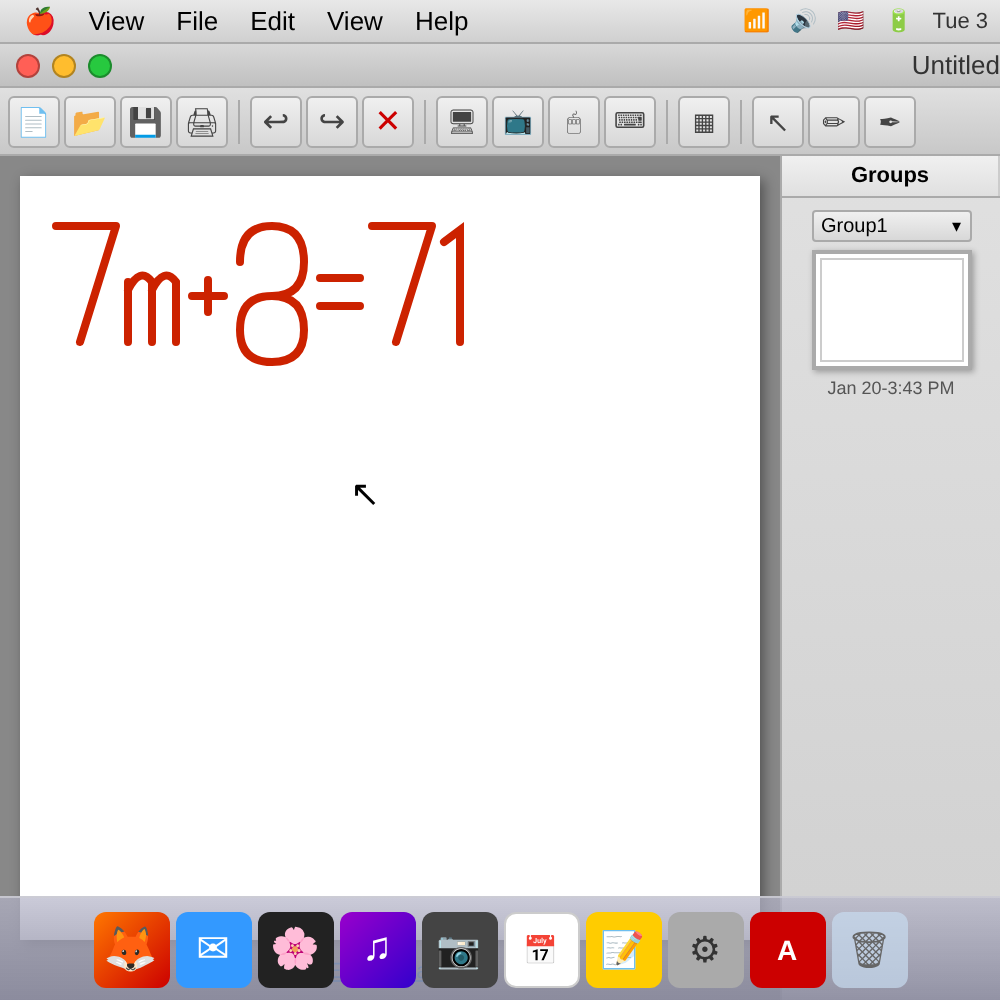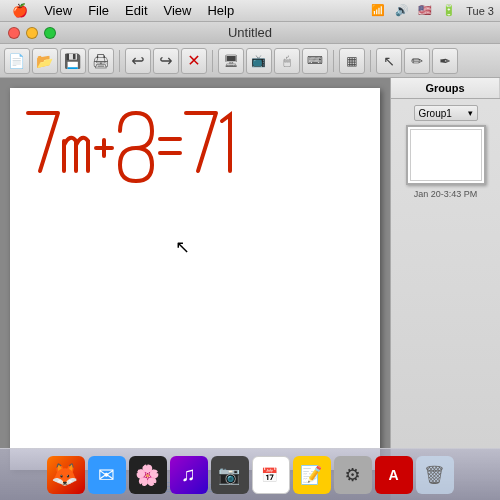--- a/index.html
+++ b/index.html
@@ -30,21 +30,21 @@
     .menu-right span { display: flex; align-items: center; }
 
     
     #titlebar {
       width: 500px;
       height: 22px;
       background: linear-gradient(to bottom, #d8d8d8, #c0c0c0);
       border-bottom: 1px solid #aaa;
       display: flex;
       align-items: center;
-      justify-content: center;
+      justify-content: flex-end;
       font-size: 13px;
       color: #333;
       position: relative;
     }
     .window-controls {
       position: absolute;
       left: 8px;
       display: flex;
       gap: 6px;
       align-items: center;
@@ -174,21 +174,21 @@
     .group-thumbnail-inner {
       position: absolute;
       top: 2px;
       left: 2px;
       right: 2px;
       bottom: 2px;
       background: white;
       border: 1px solid #ccc;
     }
     .group-dropdown {
-      width: 64px;
+      width: 80px;
       height: 16px;
       background: linear-gradient(to bottom, #f0f0f0, #d8d8d8);
       border: 1px solid #aaa;
       border-radius: 2px;
       display: flex;
       align-items: center;
       justify-content: space-between;
       padding: 0 4px;
       font-size: 9px;
       cursor: pointer;

